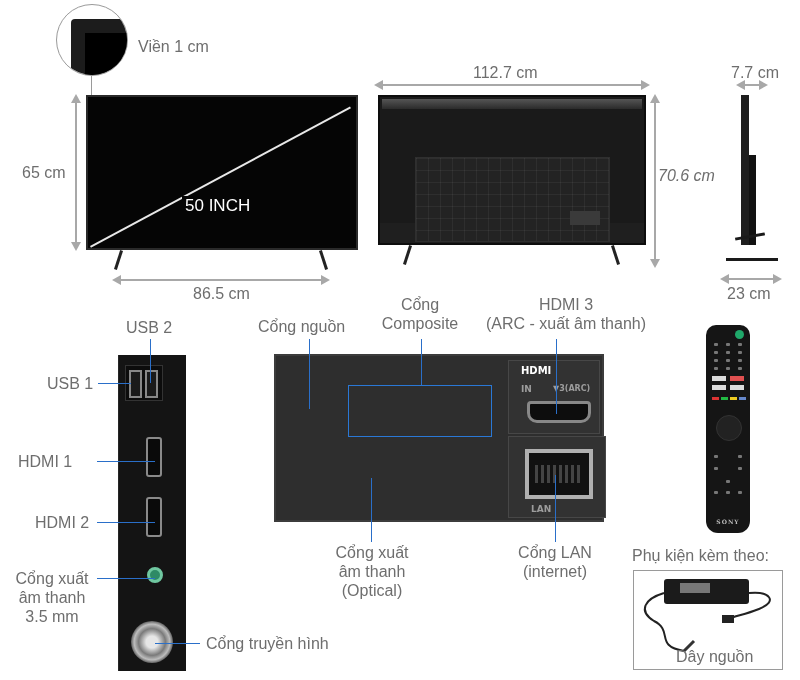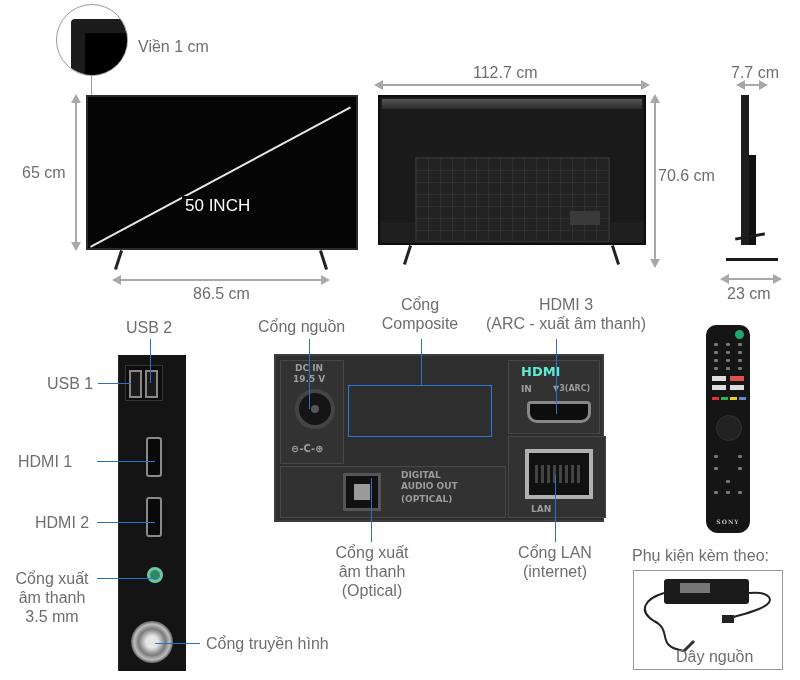--- a/index.html
+++ b/index.html
@@ -104,21 +104,21 @@
 <div class="arrow-h" style="left:376px;top:84px;width:272px;"></div>
 <div class="abs tv-back">
   <div class="top-bevel"></div>
   <div class="bottom"></div>
   <div class="panel"></div>
   <div class="ioblock"></div>
 </div>
 <div class="tv-leg" style="left:406px;top:245px;transform:rotate(18deg);"></div>
 <div class="tv-leg" style="left:614px;top:245px;transform:rotate(-18deg);"></div>
 <div class="arrow-v" style="left:654px;top:96px;height:170px;"></div>
-<div class="lbl" style="left:658px;top:166px;">70.6 cm</div>
+<div class="lbl" style="left:658px;top:166px;font-style:italic;">70.6 cm</div>
 
 <div class="lbl" style="left:731px;top:63px;">7.7 cm</div>
 <div class="arrow-h" style="left:738px;top:84px;width:28px;"></div>
 <div class="abs tv-side"></div>
 <div class="abs tv-side-back"></div>
 <div class="abs" style="left:735px;top:235px;width:30px;height:3px;background:#1a1a1a;transform:rotate(-10deg);"></div>
 <div class="abs" style="left:726px;top:258px;width:52px;height:3px;background:#1a1a1a;"></div>
 <div class="arrow-h" style="left:722px;top:278px;width:58px;"></div>
 <div class="lbl" style="left:727px;top:284px;">23 cm</div>
 
@@ -155,46 +155,34 @@
   <div>Cổng</div>
   <div>Composite</div>
 </div>
 <div class="lbl center" style="left:476px;top:295px;width:180px;">
   <div>HDMI 3</div>
   <div>(ARC - xuất âm thanh)</div>
 </div>
 
 <div class="abs rear-panel">
 
-  <div class="sect" style="left:4px;top:4px;width:64px;height:104px;">
-    <div class="ptxt" style="left:14px;top:3px;">DC IN</div>
-    <div class="ptxt" style="left:12px;top:14px;">19.5 V</div>
-    <div class="dc-jack"></div>
-    <div class="ptxt" style="left:10px;top:82px;font-size:10px;">⊖-C-⊕</div>
-  </div>
 
 
   <div class="sect" style="left:232px;top:4px;width:92px;height:74px;">
-    <div class="ptxt" style="left:12px;top:4px;font-size:13px;color:#5eead4;">HDMI</div>
+    <div class="ptxt" style="left:12px;top:4px;font-size:10px;color:#ffffff;">HDMI</div>
     <div class="ptxt" style="left:12px;top:24px;">IN</div>
     <div class="ptxt" style="left:44px;top:24px;font-size:8px;">▼3(ARC)</div>
     <div class="hdmi-rear" style="top:40px;"></div>
   </div>
 
   <div class="sect" style="left:232px;top:80px;width:98px;height:82px;">
     <div class="lan"></div>
     <div class="ptxt" style="left:22px;top:68px;">LAN</div>
   </div>
 
-  <div class="sect" style="left:4px;top:110px;width:226px;height:52px;">
-    <div class="optical" style="left:62px;top:6px;"></div>
-    <div class="ptxt" style="left:120px;top:4px;">DIGITAL</div>
-    <div class="ptxt" style="left:120px;top:15px;">AUDIO OUT</div>
-    <div class="ptxt" style="left:120px;top:28px;">(OPTICAL)</div>
-  </div>
 </div>
 
 <div class="comp-box"></div>
 
 <div class="blue" style="left:309px;top:339px;width:1px;height:70px;"></div>
 <div class="blue" style="left:421px;top:339px;width:1px;height:46px;"></div>
 <div class="blue" style="left:556px;top:339px;width:1px;height:75px;"></div>
 <div class="blue" style="left:371px;top:478px;width:1px;height:64px;"></div>
 <div class="blue" style="left:555px;top:475px;width:1px;height:67px;"></div>
 

